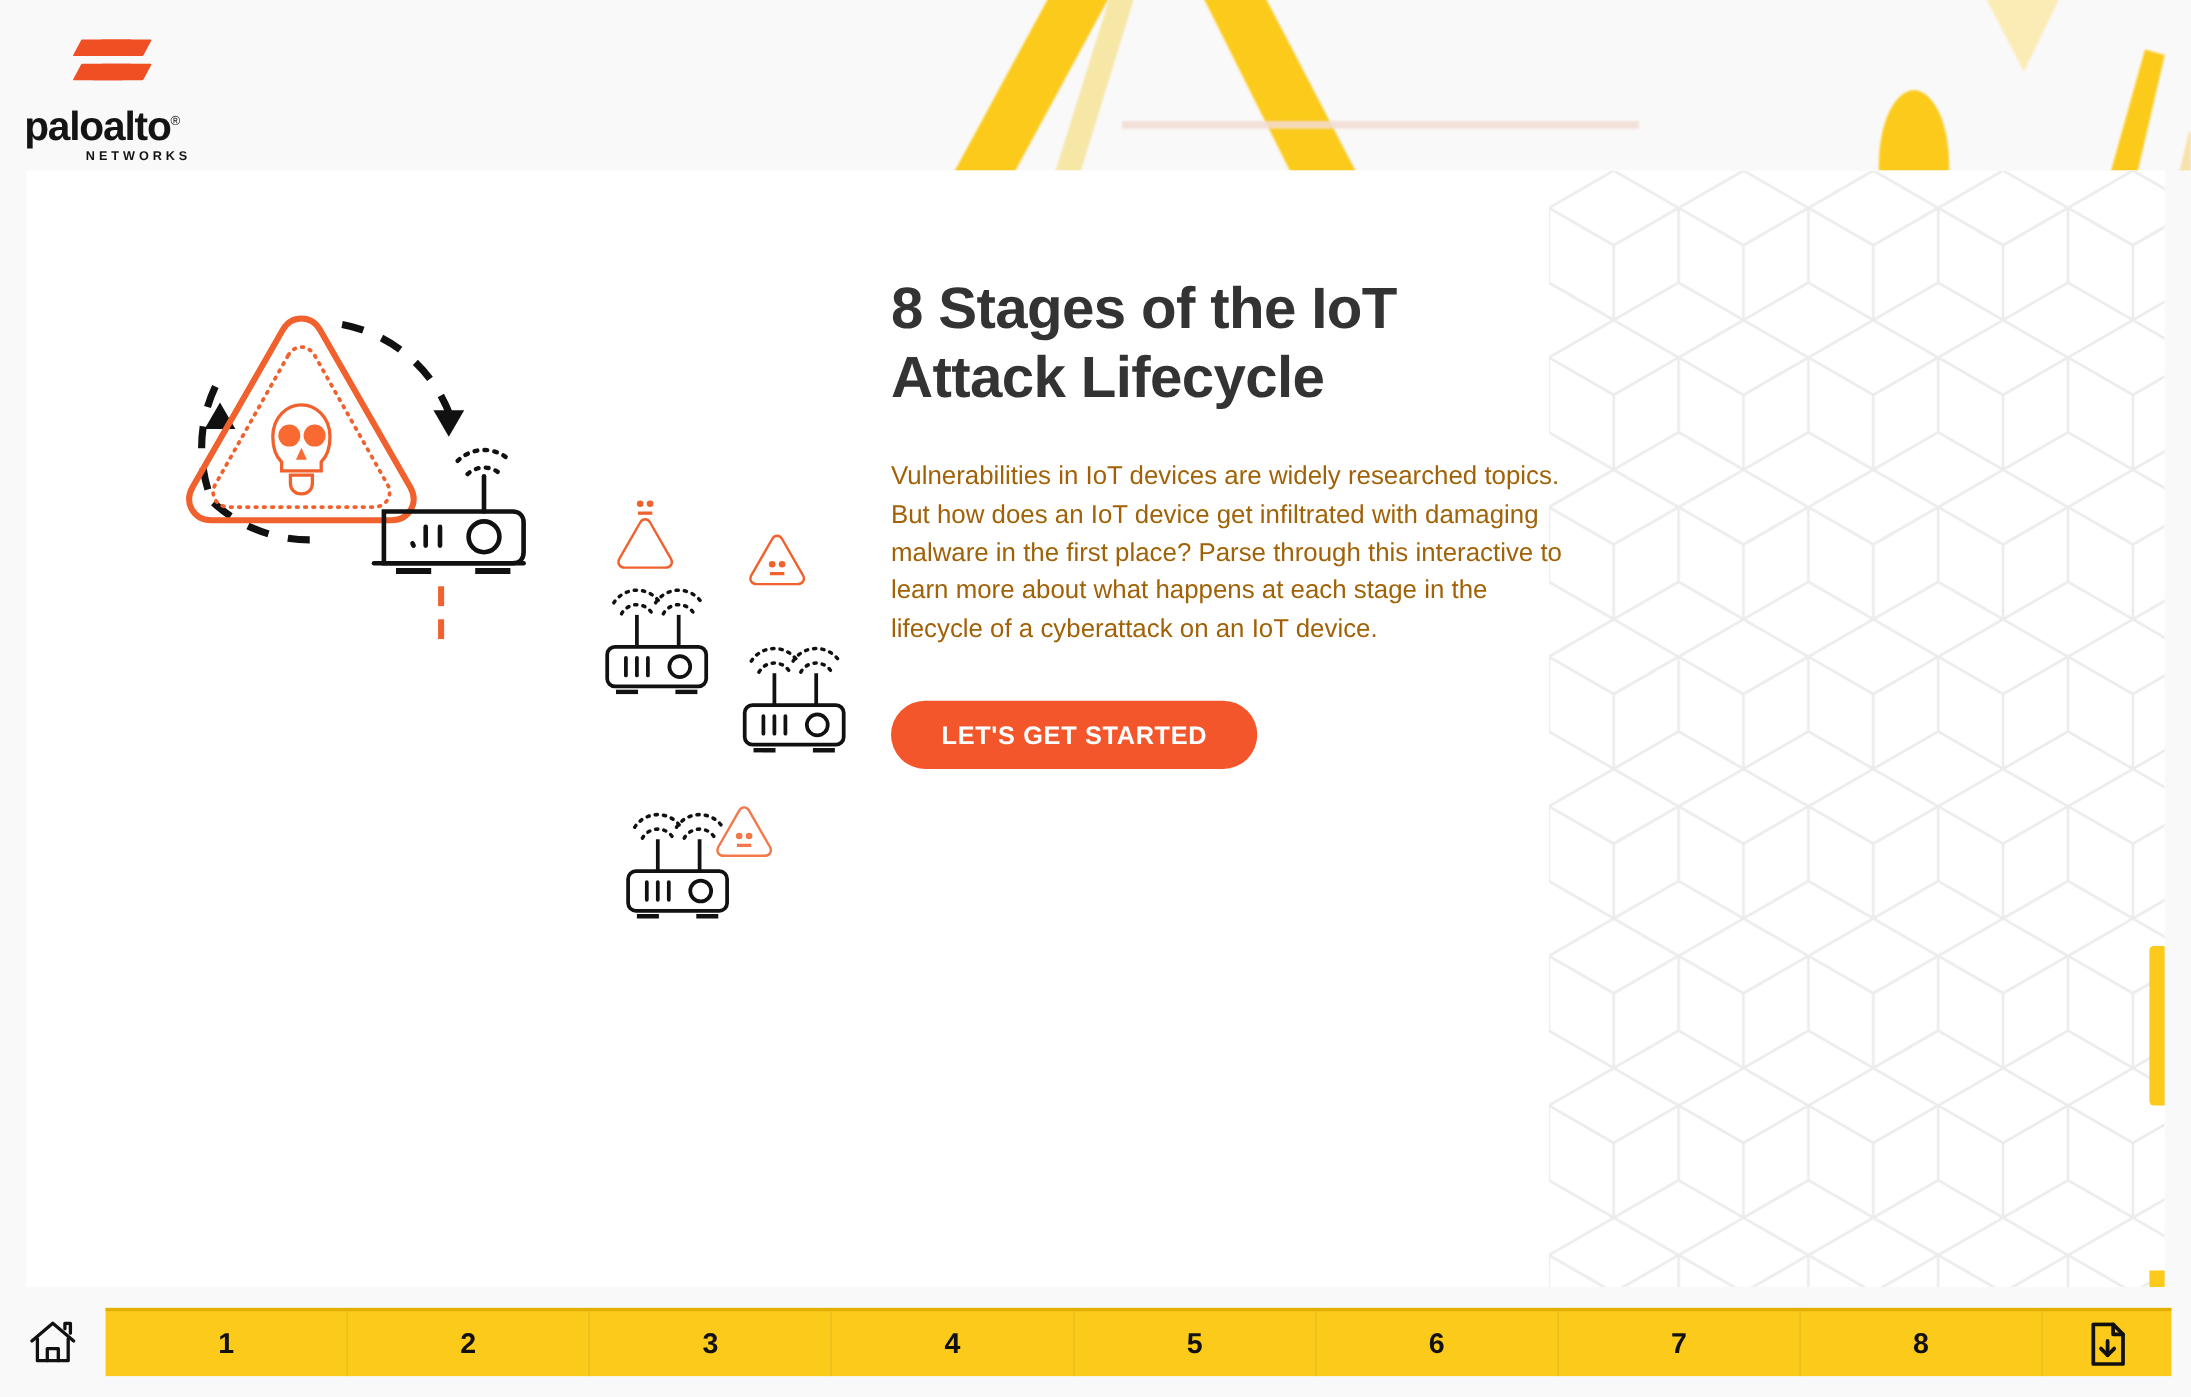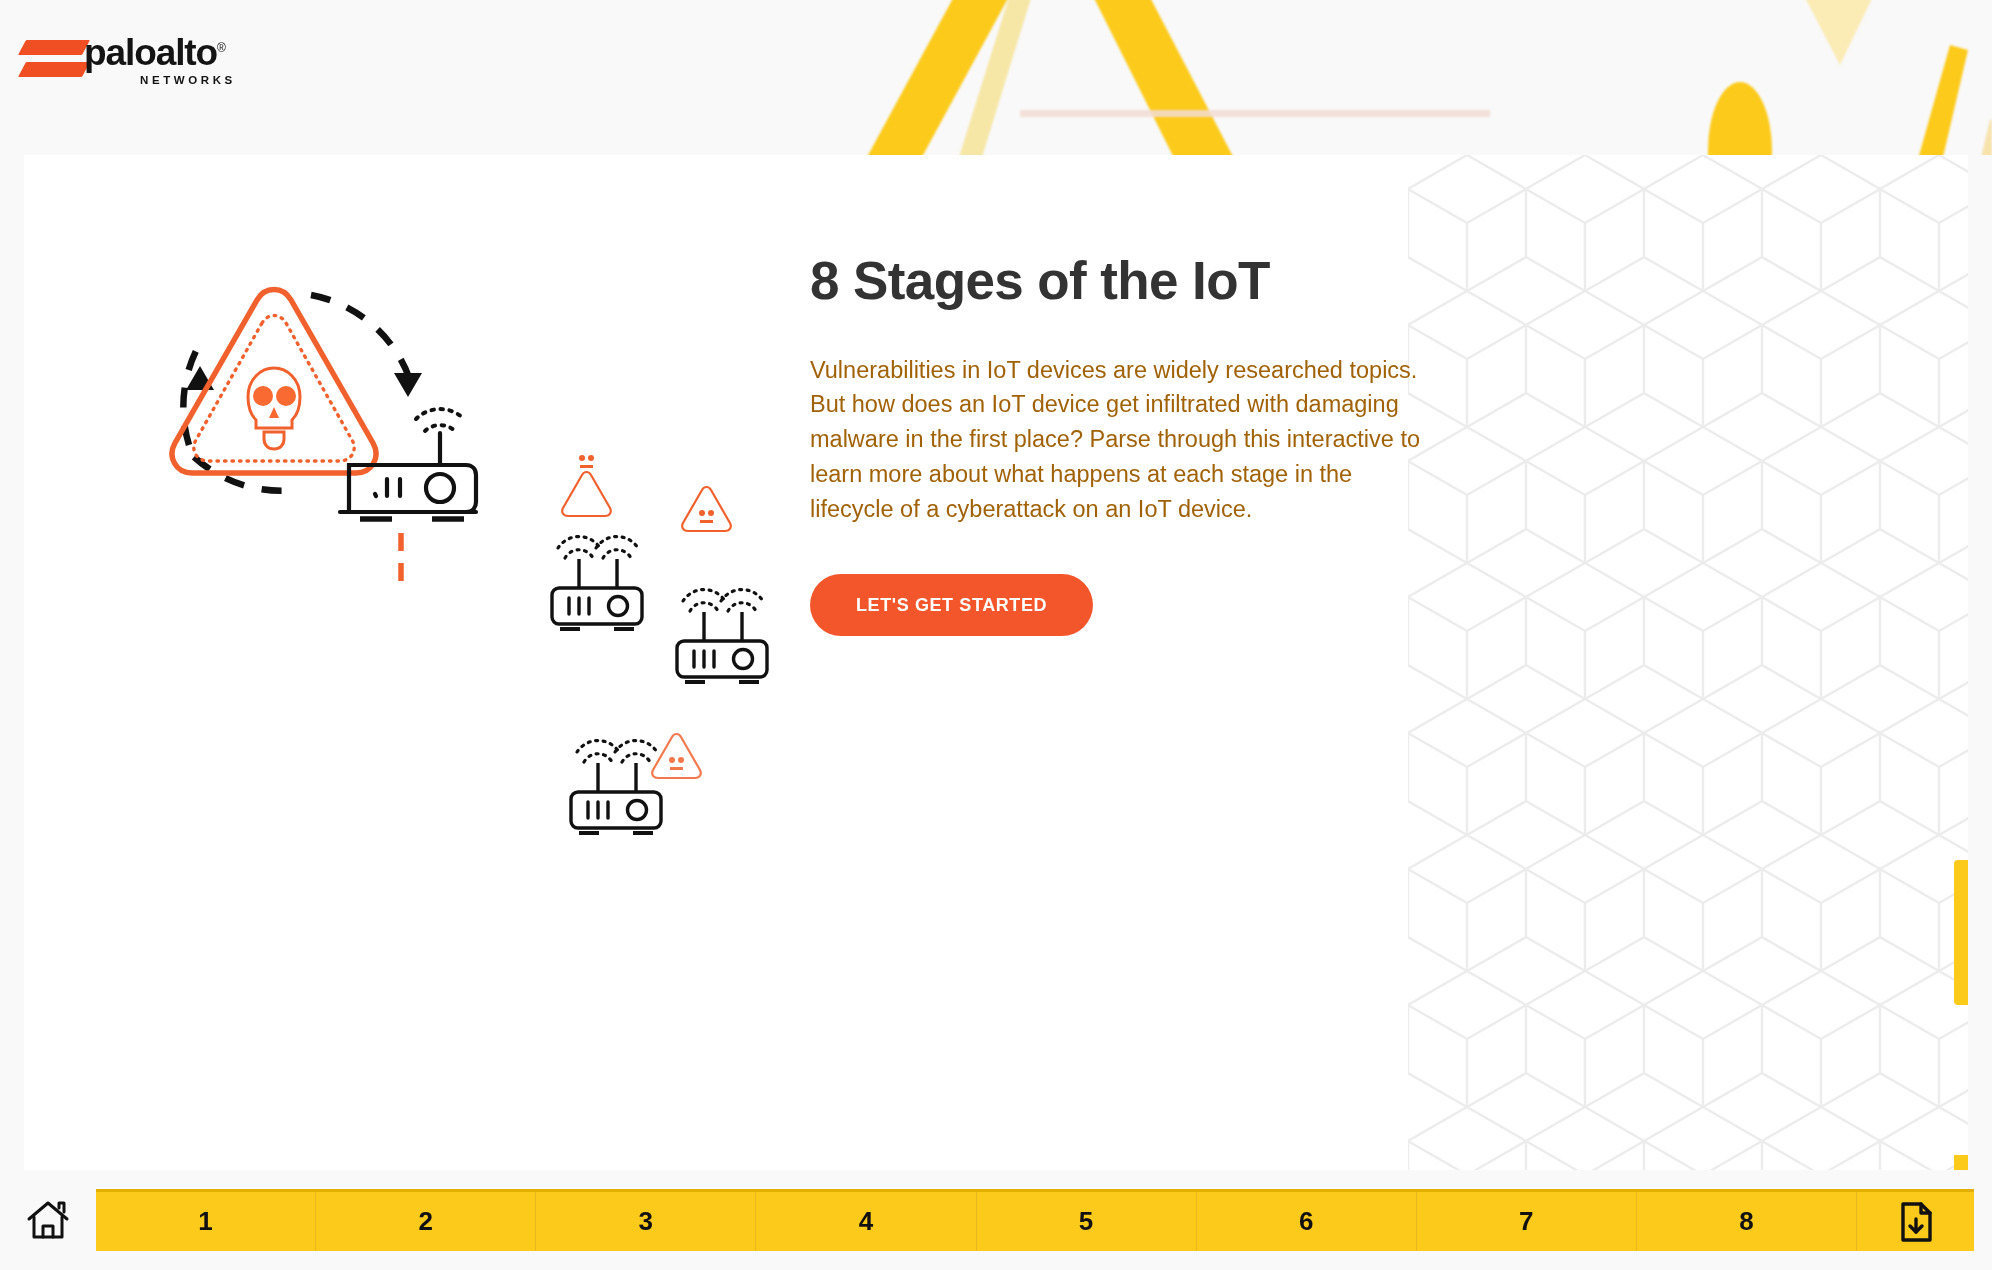--- a/index.html
+++ b/index.html
@@ -30,22 +30,23 @@
     left: 700px; top: -30px;
     width: 1292px; height: 200px;
     overflow: hidden;
     filter: blur(1.2px);
   }
   .logo {
     position: absolute;
     left: 22px; top: 34px;
     display: flex;
     align-items: center;
-    gap: 6px;
+    gap: 18px;
     z-index: 5;
+    flex-direction: column;
   }
   .logo-mark {
     position: relative;
     width: 56px; height: 44px;
   }
   .logo-mark span {
     position: absolute;
     display: block;
     width: 46px; height: 15px;
     background: #f04e23;
@@ -137,21 +138,21 @@
   .cta {
     display: inline-block;
     margin-top: 48px;
     background: #f4562c;
     color: #ffffff;
     border: none;
     border-radius: 100px;
     padding: 0 46px;
     height: 62px;
     line-height: 62px;
-    font-size: 18px;
+    font-size: 23px;
     font-weight: bold;
     letter-spacing: 0.6px;
     cursor: pointer;
     font-family: "Liberation Sans", sans-serif;
   }
 
   
   .navbar {
     position: absolute;
     left: 0; bottom: 0;
@@ -399,20 +400,21 @@
             </g>
           </g>
         </g>
 
       </svg>
     </div>
 
     <div class="copy">
       <h1 class="title">
         <span>8 Stages of the IoT</span><br>
+        <span>Attack Lifecycle</span>
       </h1>
       <p class="body">Vulnerabilities in IoT devices are widely researched topics. But how does an IoT device get infiltrated with damaging malware in the first place? Parse through this interactive to learn more about what happens at each stage in the lifecycle of a cyberattack on an IoT device.</p>
       <button class="cta">LET'S GET STARTED</button>
     </div>
   </div>
 
   <div class="navbar">
 
     <div class="home-btn">
       <svg width="44" height="42" viewBox="0 0 44 42">

